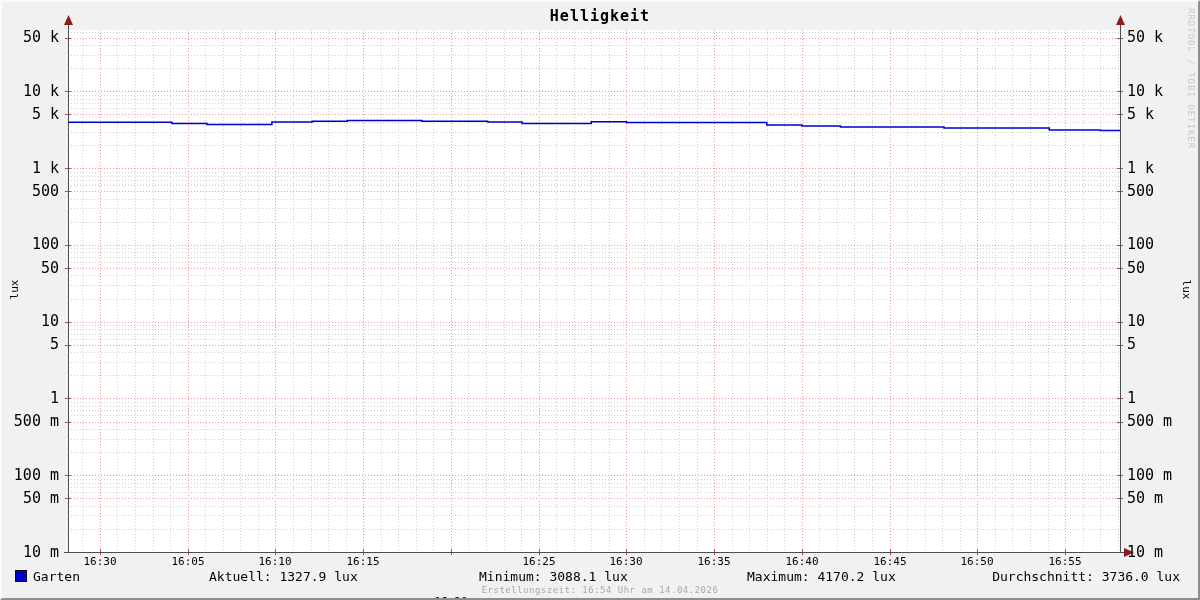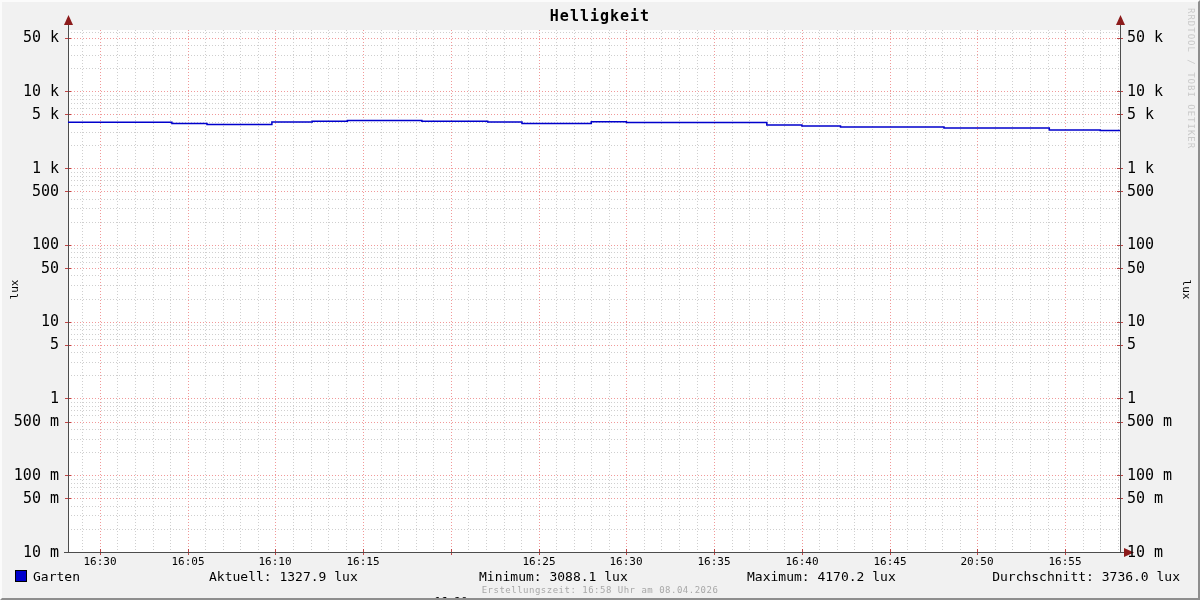--- a/index.html
+++ b/index.html
@@ -267,28 +267,28 @@
       <div class="xtick" style="left: 63px;">16:30</div>
       <div class="xtick" style="left: 151px;">16:05</div>
       <div class="xtick" style="left: 238px;">16:10</div>
       <div class="xtick" style="left: 326px;">16:15</div>
       <div class="xtick" style="left: 414px; margin-top: 40px;">16:20</div>
       <div class="xtick" style="left: 502px;">16:25</div>
       <div class="xtick" style="left: 589px;">16:30</div>
       <div class="xtick" style="left: 677px;">16:35</div>
       <div class="xtick" style="left: 765px;">16:40</div>
       <div class="xtick" style="left: 853px;">16:45</div>
-      <div class="xtick" style="left: 940px;">20:50</div>
+      <div class="xtick" style="left: 940px;">16:50</div>
       <div class="xtick" style="left: 1028px;">16:55</div>
     </div>
 
   <div class="legend-row">
     <span class="swatch" style="background: rgb(0, 0, 204);"></span>
     <span class="legend-label">Garten</span>
     <span class="stat stat-aktuell">Aktuell: 1327.9 lux</span>
     <span class="stat stat-minimum">Minimum: 3088.1 lux</span>
     <span class="stat stat-maximum">Maximum: 4170.2 lux</span>
     <span class="stat stat-durchschnitt">Durchschnitt: 3736.0 lux</span>
   </div>
 
-  <div class="footer">Erstellungszeit: 16:58 Uhr am 08.04.2026</div>
+  <div class="footer">Erstellungszeit: 16:54 Uhr am 14.04.2026</div>
   <div class="watermark">RRDTOOL / TOBI OETIKER</div>
 </div>
 
 </body></html>

